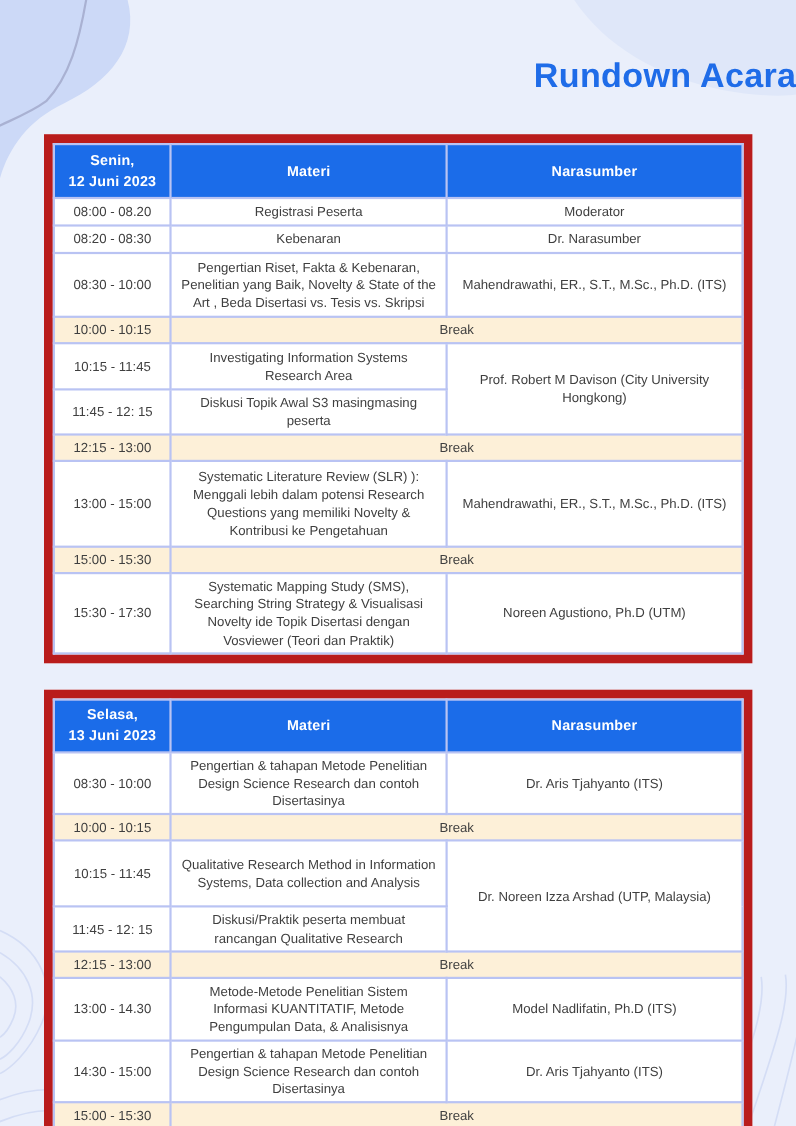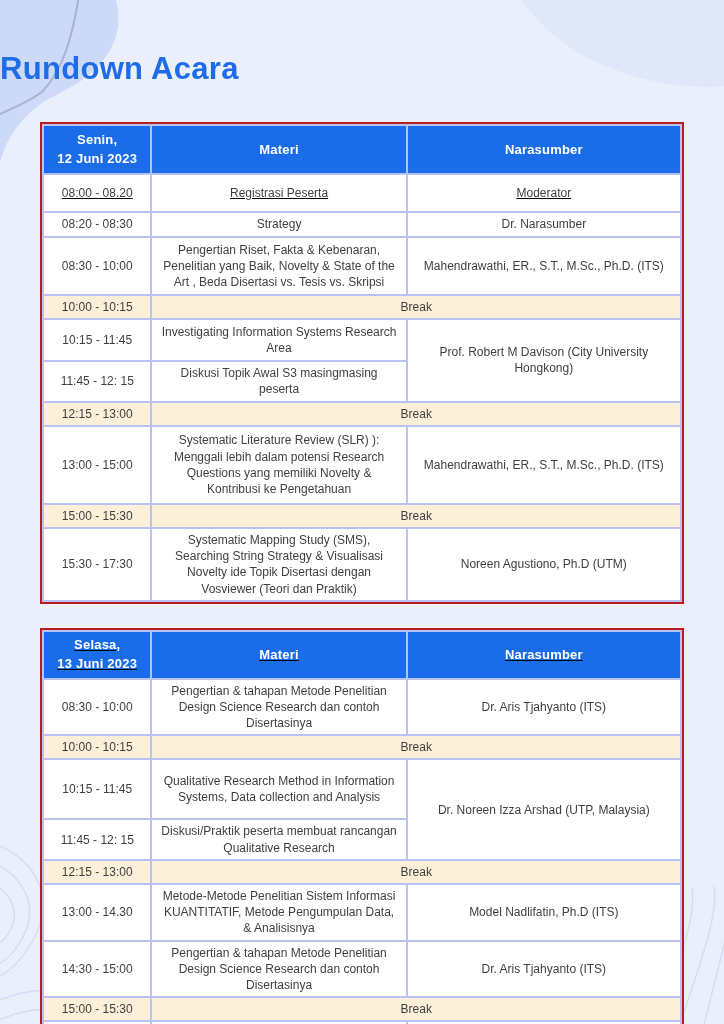--- a/index.html
+++ b/index.html
@@ -15,31 +15,32 @@
     top: 0; left: 0;
     width: 724px; height: 1024px;
     pointer-events: none;
   }
   .content {
     position: relative;
     z-index: 1;
   }
   h1.page-title {
     padding-top: 52px;
-    text-align: left;
+    text-align: right;
     font-size: 31px;
     font-weight: bold;
     letter-spacing: 0.3px;
     color: #1f6ce8;
     line-height: 34px;
+    margin-left: 35px;
   }
   .table-wrap {
     width: 644px;
     margin: 0 auto;
-    border: 2px solid #b91c1c;
+    border: 8px solid #b91c1c;
     background: #ffffff;
   }
   .table-wrap.first { margin-top: 36px; }
   .table-wrap.second { margin-top: 24px; }
   table.rundown {
     width: 100%;
     border-collapse: collapse;
     table-layout: fixed;
   }
   table.rundown th, table.rundown td {
@@ -113,28 +114,28 @@
         <tr style="height:49px;">
           <th>
             <span class="day-line">Senin,</span>
             <span class="day-line">12 Juni 2023</span>
           </th>
           <th>Materi</th>
           <th>Narasumber</th>
         </tr>
       </thead>
       <tbody>
-        <tr style="height:38px;text-decoration:underline;">
+        <tr style="height:25px;">
           <td>08:00 - 08.20</td>
           <td class="materi-cell">Registrasi Peserta</td>
           <td class="nara-cell">Moderator</td>
         </tr>
         <tr style="height:25px;padding-left:42px;">
           <td>08:20 - 08:30</td>
-          <td class="materi-cell">Strategy</td>
+          <td class="materi-cell">Kebenaran</td>
           <td class="nara-cell">Dr. Narasumber</td>
         </tr>
         <tr style="height:58px;">
           <td>08:30 - 10:00</td>
           <td class="materi-cell">Pengertian Riset, Fakta &amp; Kebenaran, Penelitian yang Baik, Novelty &amp; State of the Art , Beda Disertasi vs. Tesis vs. Skripsi</td>
           <td class="nara-cell">Mahendrawathi, ER., S.T., M.Sc., Ph.D. (ITS)</td>
         </tr>
         <tr style="height:19px;" class="break-row">
           <td>10:00 - 10:15</td>
           <td colspan="2">Break</td>
@@ -171,21 +172,21 @@
   </div>
 
   <div class="table-wrap second">
     <table class="rundown">
       <colgroup>
           <col class="c-time">
           <col class="c-materi">
           <col class="c-nara">
         </colgroup>
       <thead>
-        <tr style="height:48px;text-decoration:underline;">
+        <tr style="height:48px;">
           <th>
             <span class="day-line">Selasa,</span>
             <span class="day-line">13 Juni 2023</span>
           </th>
           <th>Materi</th>
           <th>Narasumber</th>
         </tr>
       </thead>
       <tbody>
         <tr style="height:36px;">

